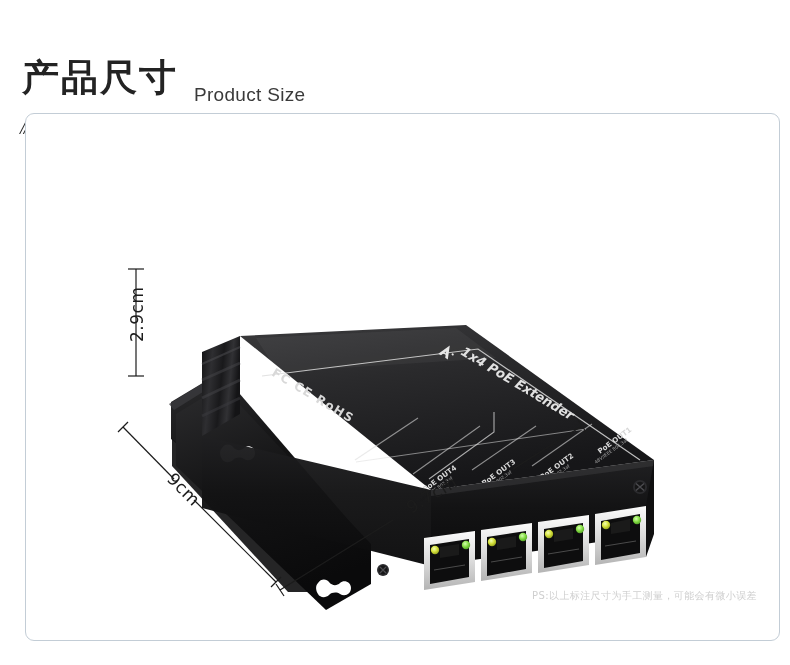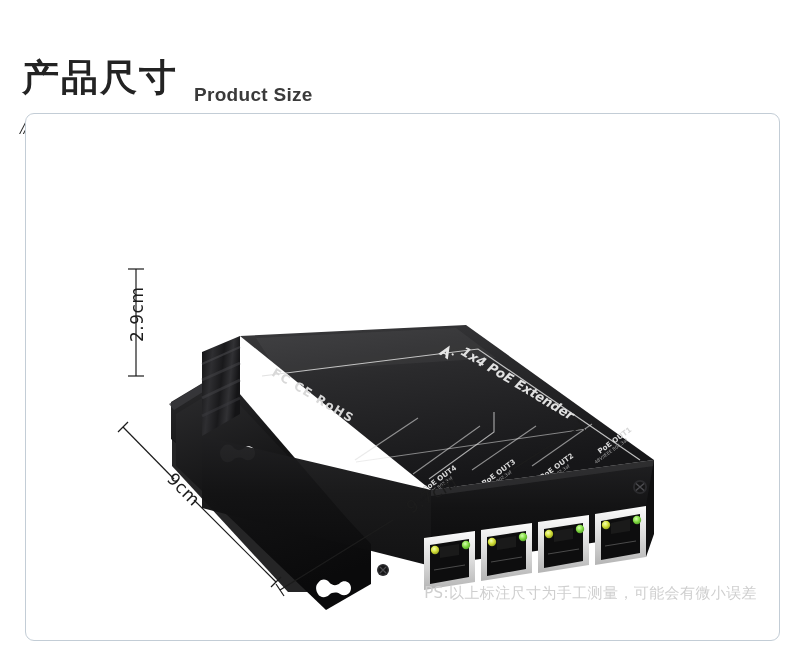--- a/index.html
+++ b/index.html
@@ -28,21 +28,21 @@
     font-weight: 700;
     color: #232323;
     letter-spacing: 2px;
     line-height: 1;
     font-family: "DejaVu Sans", "Liberation Sans", sans-serif;
   }
   .title-en {
     position: absolute;
     left: 194px; top: 43px;
     font-size: 19px;
-    font-weight: 700;
+    font-weight: 400;
     color: #3a3a3a;
     letter-spacing: 0.3px;
     line-height: 1;
   }
   .slashes {
     position: absolute;
     left: 20px; top: 75px;
     font-size: 21px;
     font-weight: 400;
     font-style: italic;
@@ -72,21 +72,21 @@
     width: 755px; height: 528px;
     border: 1px solid #c3cdd6;
     border-radius: 9px;
     box-sizing: border-box;
     background: #ffffff;
   }
 
   .ps-note {
     position: absolute;
     right: 22px; bottom: 37px;
-    font-size: 15px;
+    font-size: 10px;
     color: #cfcfcf;
     letter-spacing: 0.4px;
     white-space: nowrap;
     font-family: "DejaVu Sans", "Liberation Sans", sans-serif;
   }
 
   
   .stage {
     position: absolute;
     left: 0; top: 0;

